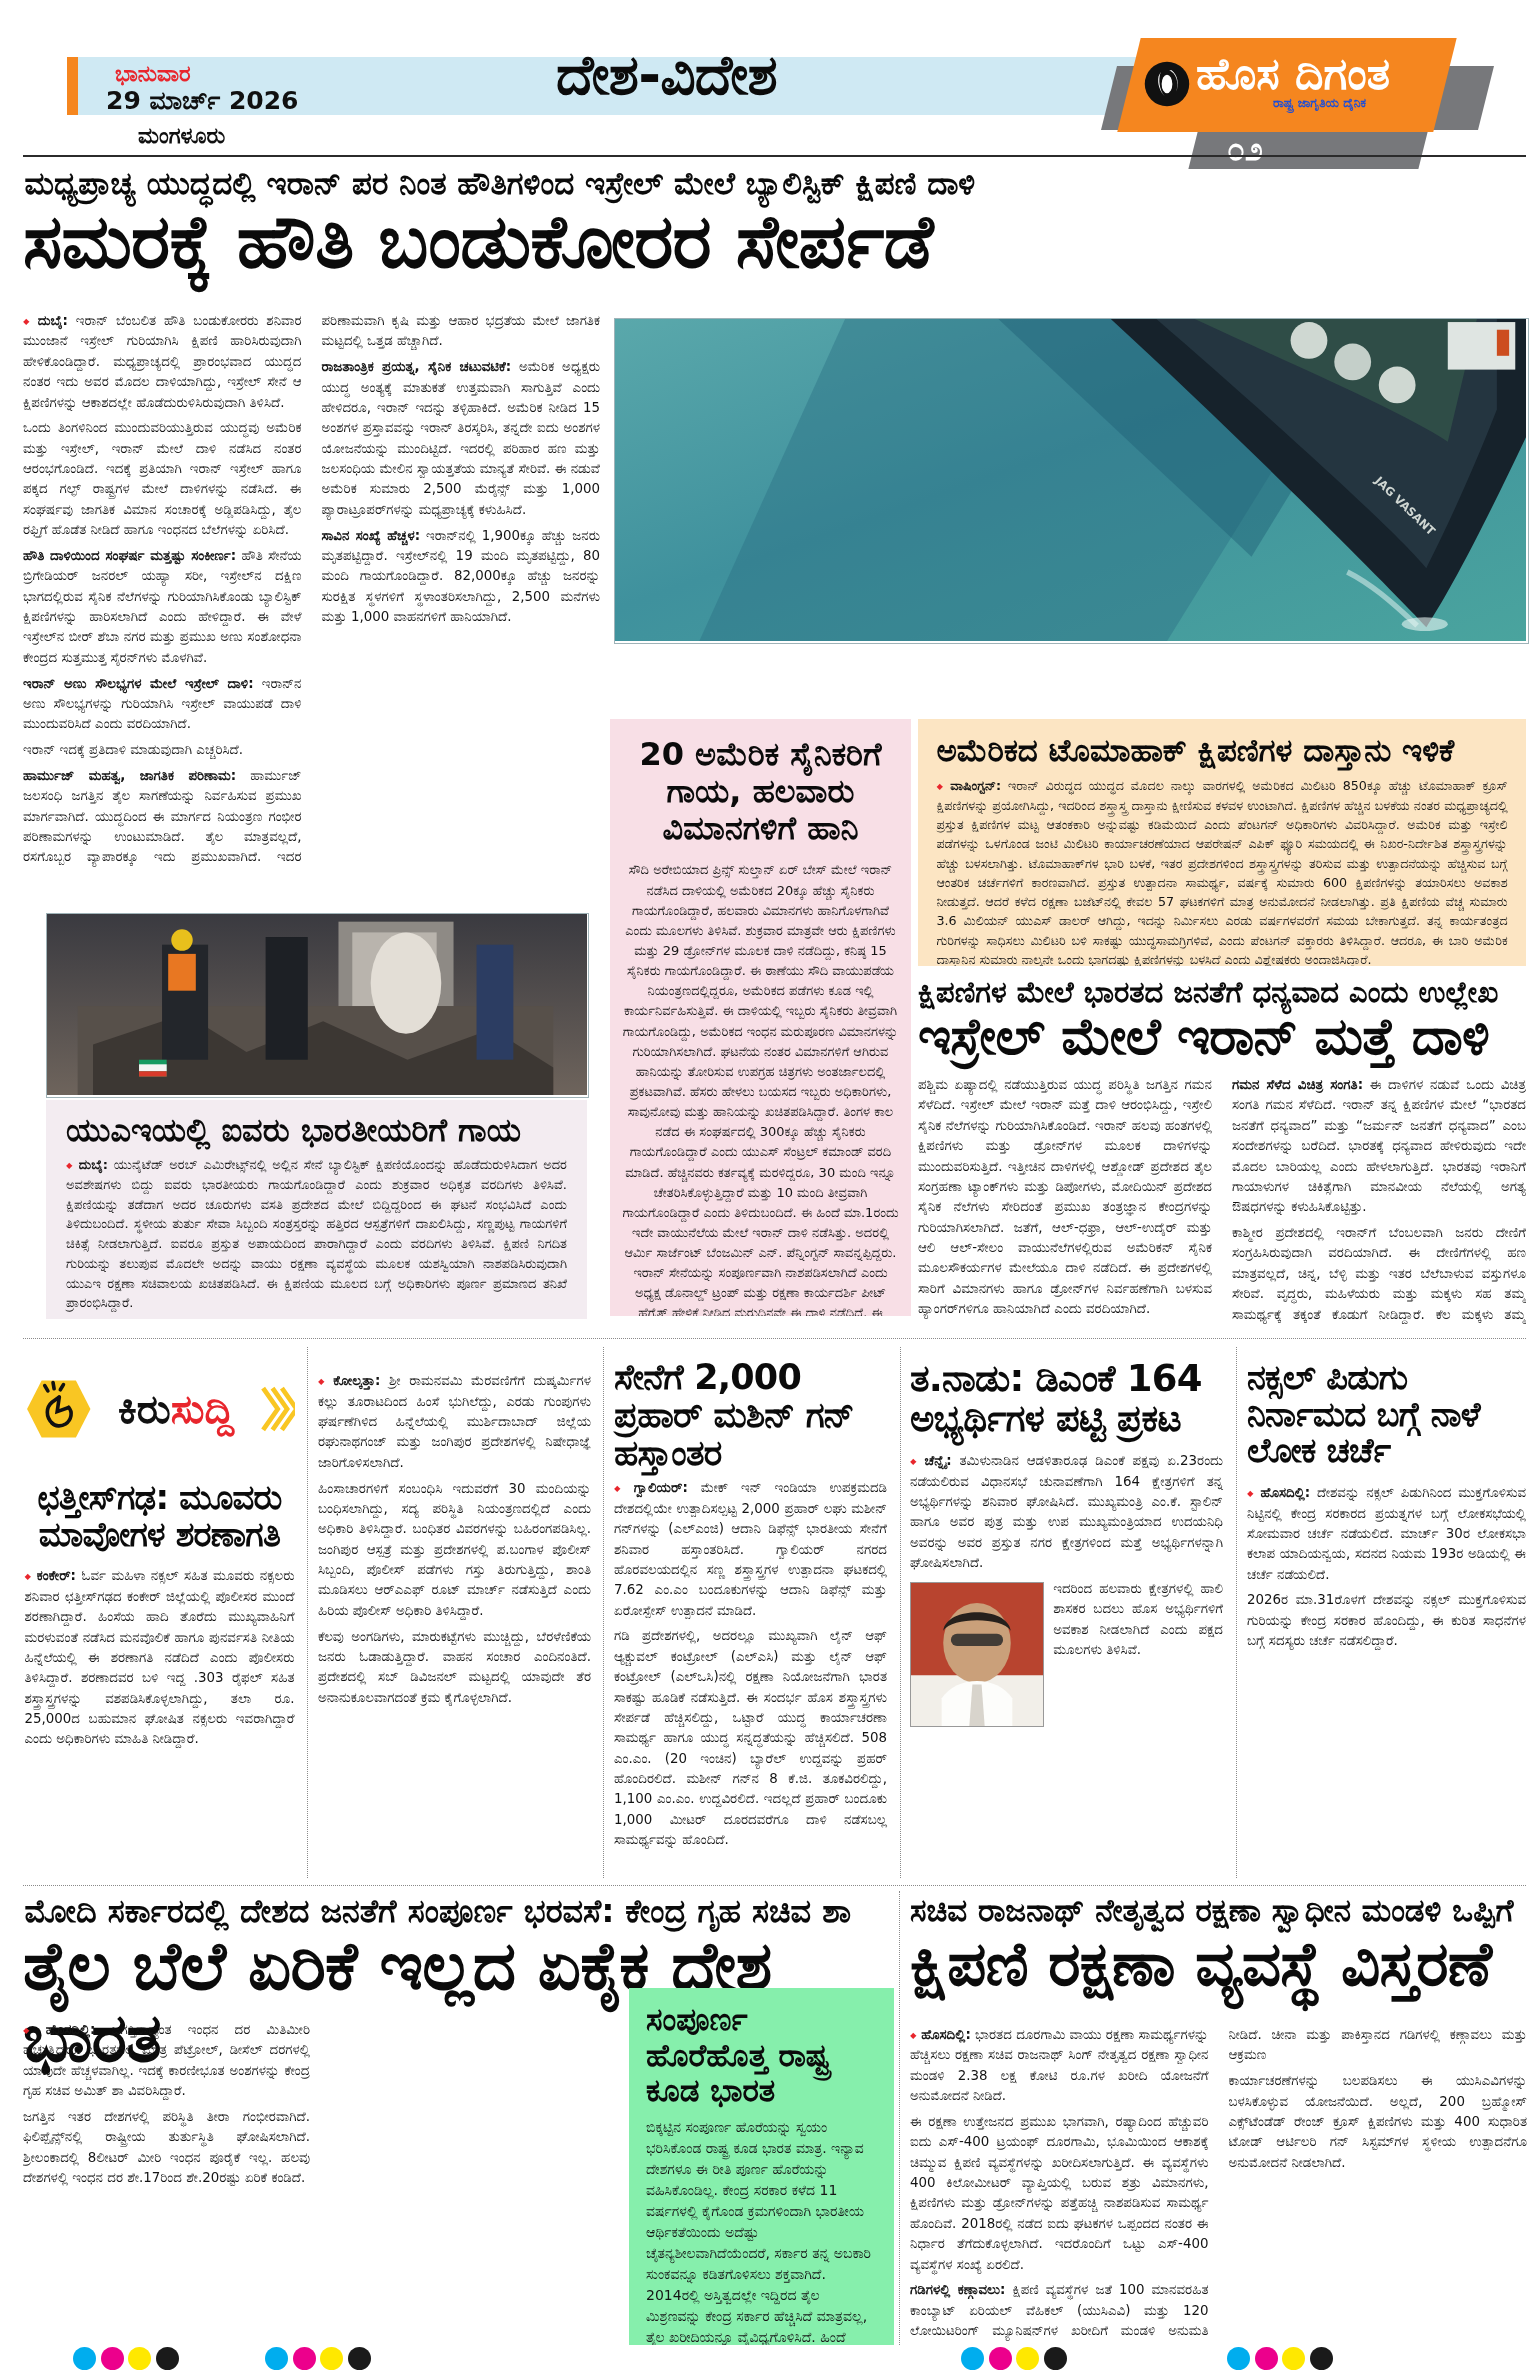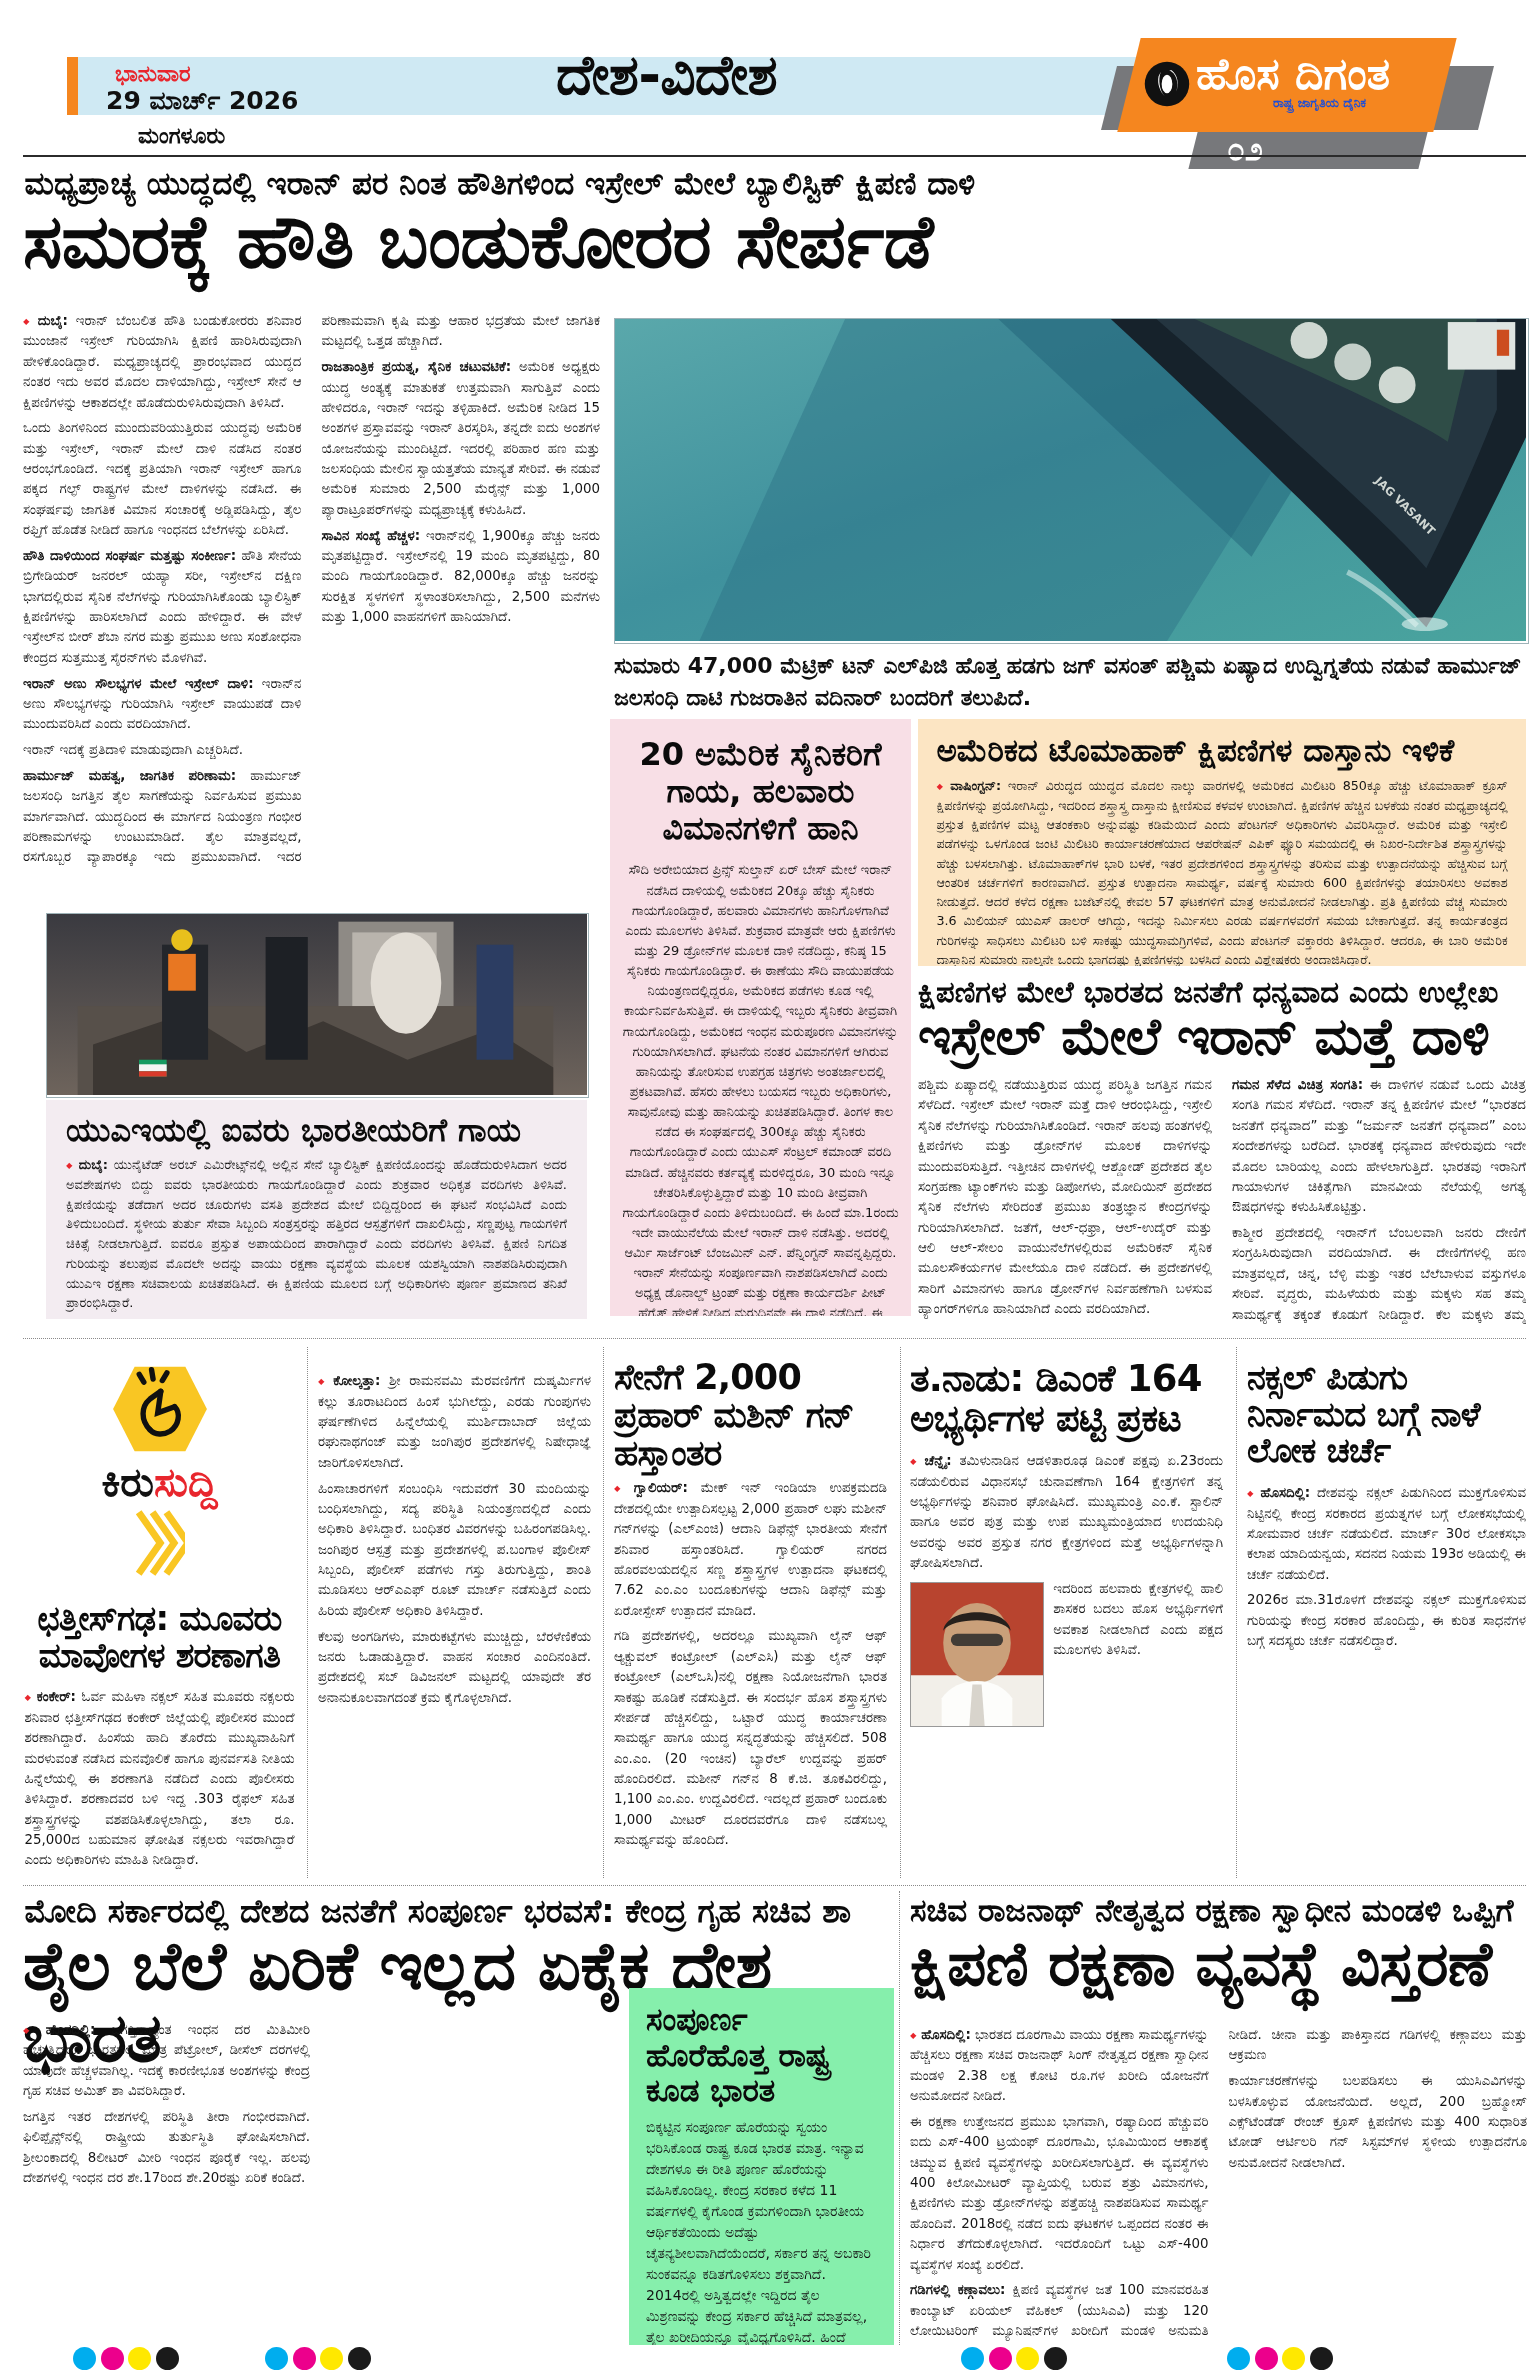--- a/index.html
+++ b/index.html
@@ -95,21 +95,20 @@
       <circle cx="905" cy="28" r="24" fill="#cfd8d2"></circle>
         <circle cx="962" cy="56" r="24" fill="#c4cfc9"></circle>
         <circle cx="1020" cy="86" r="24" fill="#cfd8d2"></circle>
       <rect x="1086" y="4" width="88" height="62" fill="#dfe5e2"></rect>
       <rect x="1150" y="14" width="16" height="34" fill="#cc4d1f"></rect>
       <text x="990" y="212" transform="rotate(44 990 212)" fill="#cfd6d2" font-size="15" font-weight="bold">JAG VASANT</text>
       <path d="M1046,400 C1012,368 985,345 955,330" stroke="#def0ee" stroke-width="7" fill="none" opacity="0.55"></path>
       <ellipse cx="1056" cy="398" rx="30" ry="9" fill="#eaf6f4" opacity="0.6"></ellipse>
     </svg>
   </div>
-  <div class="abs caption" style="left:614px;top:650px;width:913px;">ಸುಮಾರು 47,000 ಮೆಟ್ರಿಕ್ ಟನ್ ಎಲ್‌ಪಿಜಿ ಹೊತ್ತ ಹಡಗು ಜಗ್ ವಸಂತ್ ಪಶ್ಚಿಮ ಏಷ್ಯಾದ ಉದ್ವಿಗ್ನತೆಯ ನಡುವೆ ಹಾರ್ಮುಜ್ ಜಲಸಂಧಿ ದಾಟಿ ಗುಜರಾತಿನ ವದಿನಾರ್ ಬಂದರಿಗೆ ತಲುಪಿದೆ.</div>
 
   <div class="abs pinkbox" style="left:610px;top:719px;width:301px;height:597px;padding:17px 9px;box-sizing:border-box;overflow:hidden;">
     <div class="boxtitle centered" style="font-size:32px;margin-bottom:14px;">20 ಅಮೆರಿಕ ಸೈನಿಕರಿಗೆ ಗಾಯ, ಹಲವಾರು ವಿಮಾನಗಳಿಗೆ ಹಾನಿ</div>
     <div class="centered" style="font-size:13px;line-height:1.55;">ಸೌದಿ ಅರೇಬಿಯಾದ ಪ್ರಿನ್ಸ್ ಸುಲ್ತಾನ್ ಏರ್ ಬೇಸ್ ಮೇಲೆ ಇರಾನ್ ನಡೆಸಿದ ದಾಳಿಯಲ್ಲಿ ಅಮೆರಿಕದ 20ಕ್ಕೂ ಹೆಚ್ಚು ಸೈನಿಕರು ಗಾಯಗೊಂಡಿದ್ದಾರೆ, ಹಲವಾರು ವಿಮಾನಗಳು ಹಾನಿಗೊಳಗಾಗಿವೆ ಎಂದು ಮೂಲಗಳು ತಿಳಿಸಿವೆ. ಶುಕ್ರವಾರ ಮಾತ್ರವೇ ಆರು ಕ್ಷಿಪಣಿಗಳು ಮತ್ತು 29 ಡ್ರೋನ್‌ಗಳ ಮೂಲಕ ದಾಳಿ ನಡೆದಿದ್ದು, ಕನಿಷ್ಠ 15 ಸೈನಿಕರು ಗಾಯಗೊಂಡಿದ್ದಾರೆ. ಈ ಠಾಣೆಯು ಸೌದಿ ವಾಯುಪಡೆಯ ನಿಯಂತ್ರಣದಲ್ಲಿದ್ದರೂ, ಅಮೆರಿಕದ ಪಡೆಗಳು ಕೂಡ ಇಲ್ಲಿ ಕಾರ್ಯನಿರ್ವಹಿಸುತ್ತಿವೆ. ಈ ದಾಳಿಯಲ್ಲಿ ಇಬ್ಬರು ಸೈನಿಕರು ತೀವ್ರವಾಗಿ ಗಾಯಗೊಂಡಿದ್ದು, ಅಮೆರಿಕದ ಇಂಧನ ಮರುಪೂರಣ ವಿಮಾನಗಳನ್ನು ಗುರಿಯಾಗಿಸಲಾಗಿದೆ. ಘಟನೆಯ ನಂತರ ವಿಮಾನಗಳಿಗೆ ಆಗಿರುವ ಹಾನಿಯನ್ನು ತೋರಿಸುವ ಉಪಗ್ರಹ ಚಿತ್ರಗಳು ಅಂತರ್ಜಾಲದಲ್ಲಿ ಪ್ರಕಟವಾಗಿವೆ. ಹೆಸರು ಹೇಳಲು ಬಯಸದ ಇಬ್ಬರು ಅಧಿಕಾರಿಗಳು, ಸಾವುನೋವು ಮತ್ತು ಹಾನಿಯನ್ನು ಖಚಿತಪಡಿಸಿದ್ದಾರೆ. ತಿಂಗಳ ಕಾಲ ನಡೆದ ಈ ಸಂಘರ್ಷದಲ್ಲಿ 300ಕ್ಕೂ ಹೆಚ್ಚು ಸೈನಿಕರು ಗಾಯಗೊಂಡಿದ್ದಾರೆ ಎಂದು ಯುಎಸ್ ಸೆಂಟ್ರಲ್ ಕಮಾಂಡ್ ವರದಿ ಮಾಡಿದೆ. ಹೆಚ್ಚಿನವರು ಕರ್ತವ್ಯಕ್ಕೆ ಮರಳಿದ್ದರೂ, 30 ಮಂದಿ ಇನ್ನೂ ಚೇತರಿಸಿಕೊಳ್ಳುತ್ತಿದ್ದಾರೆ ಮತ್ತು 10 ಮಂದಿ ತೀವ್ರವಾಗಿ ಗಾಯಗೊಂಡಿದ್ದಾರೆ ಎಂದು ತಿಳಿದುಬಂದಿದೆ. ಈ ಹಿಂದೆ ಮಾ.1ರಂದು ಇದೇ ವಾಯುನೆಲೆಯ ಮೇಲೆ ಇರಾನ್ ದಾಳಿ ನಡೆಸಿತ್ತು. ಅದರಲ್ಲಿ ಆರ್ಮಿ ಸಾರ್ಜೆಂಟ್ ಬೆಂಜಮಿನ್ ಎನ್. ಪೆನ್ನಿಂಗ್ಟನ್ ಸಾವನ್ನಪ್ಪಿದ್ದರು. ಇರಾನ್ ಸೇನೆಯನ್ನು ಸಂಪೂರ್ಣವಾಗಿ ನಾಶಪಡಿಸಲಾಗಿದೆ ಎಂದು ಅಧ್ಯಕ್ಷ ಡೊನಾಲ್ಡ್ ಟ್ರಂಪ್ ಮತ್ತು ರಕ್ಷಣಾ ಕಾರ್ಯದರ್ಶಿ ಪೀಟ್ ಹೆಗ್ಸೆತ್ ಹೇಳಿಕೆ ನೀಡಿದ ಮರುದಿನವೇ ಈ ದಾಳಿ ನಡೆದಿದೆ. ಈ ಯುದ್ಧದಲ್ಲಿ ಒಟ್ಟು 13 ಸೈನಿಕರು ಮೃತಪಟ್ಟಿದ್ದಾರೆ.</div>
   </div>
 
   <div class="abs orangebox" style="left:918px;top:719px;width:608px;height:247px;padding:14px 18.4px;box-sizing:border-box;overflow:hidden;">
     <div class="boxtitle" style="font-size:31px;margin-bottom:7.7px;">ಅಮೆರಿಕದ ಟೊಮಾಹಾಕ್ ಕ್ಷಿಪಣಿಗಳ ದಾಸ್ತಾನು ಇಳಿಕೆ</div>
     <div class="bodytxt" style="font-size:12.7px;">
       <p><span class="diam"></span><b class="dl">ವಾಷಿಂಗ್ಟನ್:</b> <span>ಇರಾನ್ ವಿರುದ್ಧದ ಯುದ್ಧದ ಮೊದಲ ನಾಲ್ಕು ವಾರಗಳಲ್ಲಿ ಅಮೆರಿಕದ ಮಿಲಿಟರಿ 850ಕ್ಕೂ ಹೆಚ್ಚು ಟೊಮಾಹಾಕ್ ಕ್ರೂಸ್ ಕ್ಷಿಪಣಿಗಳನ್ನು ಪ್ರಯೋಗಿಸಿದ್ದು, ಇದರಿಂದ ಶಸ್ತ್ರಾಸ್ತ್ರ ದಾಸ್ತಾನು ಕ್ಷೀಣಿಸುವ ಕಳವಳ ಉಂಟಾಗಿದೆ. ಕ್ಷಿಪಣಿಗಳ ಹೆಚ್ಚಿನ ಬಳಕೆಯ ನಂತರ ಮಧ್ಯಪ್ರಾಚ್ಯದಲ್ಲಿ ಪ್ರಸ್ತುತ ಕ್ಷಿಪಣಿಗಳ ಮಟ್ಟ ಆತಂಕಕಾರಿ ಅನ್ನುವಷ್ಟು ಕಡಿಮೆಯಿದೆ ಎಂದು ಪೆಂಟಗನ್ ಅಧಿಕಾರಿಗಳು ವಿವರಿಸಿದ್ದಾರೆ. ಅಮೆರಿಕ ಮತ್ತು ಇಸ್ರೇಲಿ ಪಡೆಗಳನ್ನು ಒಳಗೊಂಡ ಜಂಟಿ ಮಿಲಿಟರಿ ಕಾರ್ಯಾಚರಣೆಯಾದ ಆಪರೇಷನ್ ಎಪಿಕ್ ಫ್ಯೂರಿ ಸಮಯದಲ್ಲಿ ಈ ನಿಖರ-ನಿರ್ದೇಶಿತ ಶಸ್ತ್ರಾಸ್ತ್ರಗಳನ್ನು ಹೆಚ್ಚು ಬಳಸಲಾಗಿತ್ತು. ಟೊಮಾಹಾಕ್‌ಗಳ ಭಾರಿ ಬಳಕೆ, ಇತರ ಪ್ರದೇಶಗಳಿಂದ ಶಸ್ತ್ರಾಸ್ತ್ರಗಳನ್ನು ತರಿಸುವ ಮತ್ತು ಉತ್ಪಾದನೆಯನ್ನು ಹೆಚ್ಚಿಸುವ ಬಗ್ಗೆ ಆಂತರಿಕ ಚರ್ಚೆಗಳಿಗೆ ಕಾರಣವಾಗಿದೆ. ಪ್ರಸ್ತುತ ಉತ್ಪಾದನಾ ಸಾಮರ್ಥ್ಯ, ವರ್ಷಕ್ಕೆ ಸುಮಾರು 600 ಕ್ಷಿಪಣಿಗಳನ್ನು ತಯಾರಿಸಲು ಅವಕಾಶ ನೀಡುತ್ತದೆ. ಆದರೆ ಕಳೆದ ರಕ್ಷಣಾ ಬಜೆಟ್‌ನಲ್ಲಿ ಕೇವಲ 57 ಘಟಕಗಳಿಗೆ ಮಾತ್ರ ಅನುಮೋದನೆ ನೀಡಲಾಗಿತ್ತು. ಪ್ರತಿ ಕ್ಷಿಪಣಿಯ ವೆಚ್ಚ ಸುಮಾರು 3.6 ಮಿಲಿಯನ್ ಯುಎಸ್ ಡಾಲರ್ ಆಗಿದ್ದು, ಇದನ್ನು ನಿರ್ಮಿಸಲು ಎರಡು ವರ್ಷಗಳವರೆಗೆ ಸಮಯ ಬೇಕಾಗುತ್ತದೆ. ತನ್ನ ಕಾರ್ಯತಂತ್ರದ ಗುರಿಗಳನ್ನು ಸಾಧಿಸಲು ಮಿಲಿಟರಿ ಬಳಿ ಸಾಕಷ್ಟು ಯುದ್ಧಸಾಮಗ್ರಿಗಳಿವೆ, ಎಂದು ಪೆಂಟಗನ್ ವಕ್ತಾರರು ತಿಳಿಸಿದ್ದಾರೆ. ಆದರೂ, ಈ ಬಾರಿ ಅಮೆರಿಕ ದಾಸ್ತಾನಿನ ಸುಮಾರು ನಾಲ್ಕನೇ ಒಂದು ಭಾಗದಷ್ಟು ಕ್ಷಿಪಣಿಗಳನ್ನು ಬಳಸಿದೆ ಎಂದು ವಿಶ್ಲೇಷಕರು ಅಂದಾಜಿಸಿದ್ದಾರೆ.</span></p>
@@ -157,21 +156,21 @@
     </div>
   </div>
 
   <div class="abs dotted-h" style="left:23px;top:1338px;width:1503px;height:0;"></div>
   <div class="abs dotted-v" style="left:307px;top:1347px;height:531px;"></div>
   <div class="abs dotted-v" style="left:603px;top:1347px;height:531px;"></div>
   <div class="abs dotted-v" style="left:900px;top:1347px;height:531px;"></div>
   <div class="abs dotted-v" style="left:1236px;top:1347px;height:531px;"></div>
 
   <div class="abs" style="left:24.5px;top:1359px;width:270px;">
-    <div style="display:flex;align-items:center;justify-content:center;gap:0;flex-direction:column;">
+    <div style="display:flex;align-items:center;justify-content:center;gap:26px;">
       <svg width="100" height="100" viewBox="0 0 130 130">
         <polygon points="32,10 98,10 126,65 98,120 32,120 4,65" fill="#f9c623"></polygon>
         <g stroke="#111" stroke-width="7" fill="none" stroke-linecap="round">
           <path d="M52,92 C40,80 40,62 52,52 L66,42"></path>
           <path d="M66,42 L62,70 L84,62"></path>
           <path d="M84,62 C92,70 90,86 78,94 C70,99 58,99 52,92"></path>
           <path d="M44,30 L38,20"></path>
             <path d="M56,26 L54,14"></path>
             <path d="M68,28 L74,18"></path>
         </g>

